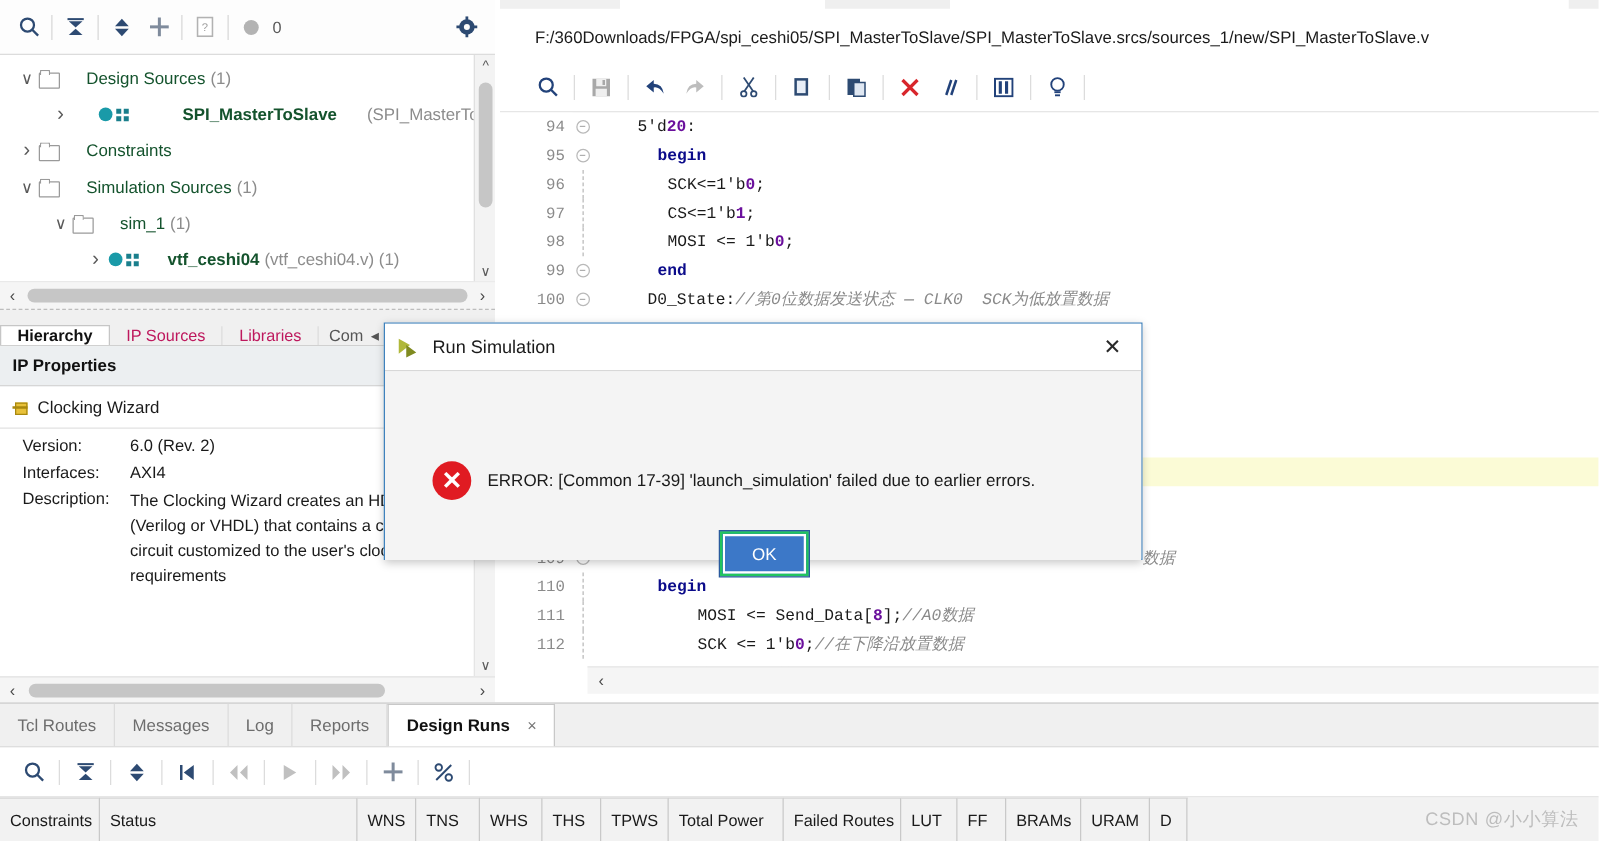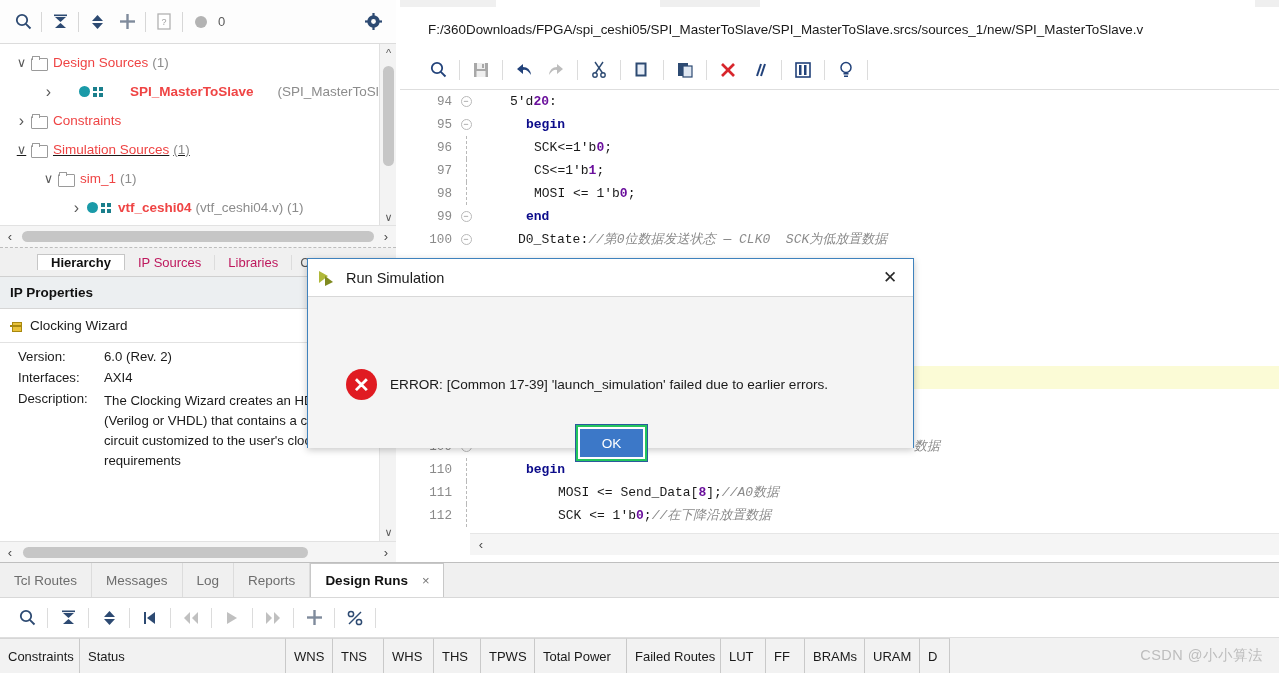--- a/index.html
+++ b/index.html
@@ -63,21 +63,21 @@
   .chip {
     display:inline-block; width:12px; height:10px; margin-left:3px; position:relative;
   }
   .chip i {
     position:absolute; width:4px; height:4px; background:#1a7f8c; display:block;
   }
   .chip i:nth-child(1){left:0;top:0;}
   .chip i:nth-child(2){left:6px;top:0;}
   .chip i:nth-child(3){left:0;top:6px;}
   .chip i:nth-child(4){left:6px;top:6px;}
-  .tlabel { color:#ef4444; }
+  .tlabel { color:#14532d;margin-left:16px; }
   .tlabel.bold { font-weight: bold; }
   .tmeta { color:#8c8c8c; margin-left:4px; }
 
   
   #tree-vscroll {
     position:absolute; right:0; top:0; width:17px; height:182px;
     background:#f3f3f3; border-left:1px solid #e0e0e0;
   }
   .sb-arrow {
     width:17px; height:17px; display:flex; align-items:center; justify-content:center;
@@ -91,21 +91,21 @@
   #tree-hscroll {
     position:absolute; left:0; top:226px; width:396px; height:22px;
     background:#f5f5f5; border-bottom:1px dashed #bdbdbd; display:flex; align-items:center;
   }
   .hsb-arrow { width:20px; text-align:center; color:#4a4a4a; font-size:13px;}
   #tree-hthumb { height:11px; background:#c6c6c6; border-radius:6px; flex:1; margin:0 2px;}
 
   
   #left-tabs {
     position:absolute; left:0; top:248px; width:396px; height:28px;
-    background:#f0f0f0; display:flex; align-items:center; font-size:13px;padding-left:37px;
+    background:#f0f0f0; display:flex; align-items:flex-end; font-size:13px;
   }
   .ltab {
     display:flex; align-items:center; padding:0 13px; color:#be185d; border-right:1px solid #dcdcdc;
   }
   .ltab.active { background:#ffffff; color:#111; font-weight:bold; border:1px solid #c6c6c6; border-bottom:none;}
   .ltab-more { display:flex; align-items:center; gap:6px; padding:0 8px; color:#555;}
 
   
   #ip-panel {
     position:absolute; left:0; top:276px; width:396px; height:286px; background:#fff;
@@ -357,21 +357,21 @@
           <span class="tlabel bold">SPI_MasterToSlave</span>
           <span class="tmeta">(SPI_MasterToSlave</span>
         </div>
 
         <div class="tnode" style="padding-left:14px;">
           <span class="arrow right"></span>
           <span class="folder-ic"></span>
           <span class="tlabel">Constraints</span>
         </div>
 
-        <div class="tnode" style="padding-left:14px;text-decoration:underline;">
+        <div class="tnode" style="padding-left:14px;">
           <span class="arrow down"></span>
           <span class="folder-ic"></span>
           <span class="tlabel">Simulation Sources</span>
           <span class="tmeta">(1)</span>
         </div>
 
         <div class="tnode" style="padding-left:41px;">
           <span class="arrow down"></span>
           <span class="folder-ic"></span>
           <span class="tlabel">sim_1</span>

